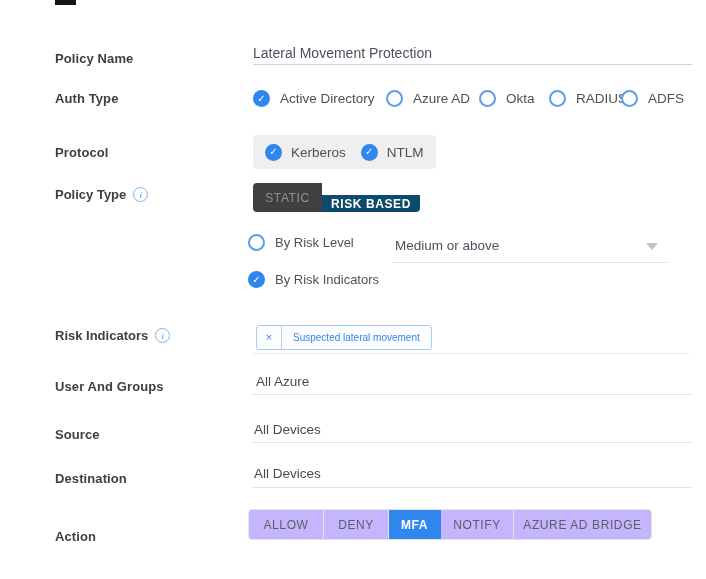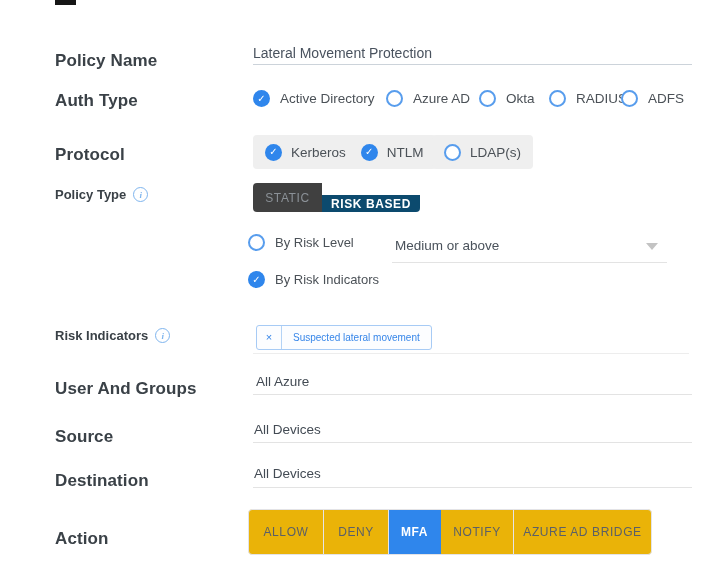--- a/index.html
+++ b/index.html
@@ -1,21 +1,21 @@
 <!DOCTYPE html>
 <html><head>
 <meta charset="utf-8">
 <style>
   html,body{margin:0;padding:0;background:#fff;}
   .canvas{
     position:relative;width:706px;height:579px;background:#ffffff;
     font-family:"Liberation Sans","DejaVu Sans",sans-serif;overflow:hidden;
   }
   .top-dash{position:absolute;left:55px;top:0;width:21px;height:5px;background:#161616;}
-  .lbl{position:absolute;left:55px;font-size:17px;font-weight:700;color:#3a4147;letter-spacing:.1px;}
+  .lbl{position:absolute;left:55px;font-size:13px;font-weight:700;color:#3a4147;letter-spacing:.1px;}
   .lblrow{position:absolute;left:55px;display:flex;align-items:center;gap:7px;}
   .lblrow .lbl-t{font-size:13px;font-weight:700;color:#3a4147;}
   .info{width:13px;height:13px;border-radius:50%;border:1.5px solid #7fb5ee;color:#7fb5ee;
         display:inline-flex;align-items:center;justify-content:center;flex:0 0 auto;
         font:italic 700 9px "Liberation Serif",serif;}
   .val{position:absolute;font-size:13.5px;color:#434b54;}
   .val.big{font-size:14px;color:#49525e;}
   .line{position:absolute;height:1px;background:#e3e3e3;}
   .line.dark{background:#ccd3da;}
   .opt{position:absolute;display:flex;align-items:center;gap:10px;font-size:13.5px;color:#4b5157;}
@@ -30,22 +30,22 @@
   .seg{display:flex;align-items:center;justify-content:center;font-size:12px;letter-spacing:.6px;}
   .seg.plain{width:69px;background:#404040;color:#8b9197;}
   .seg.sel{width:98px;background:#0c4a6e;color:#fff;font-weight:700;margin-top:12px;}
   .ddtext{position:absolute;left:395px;top:238px;font-size:13.5px;color:#4a525b;}
   .caret{position:absolute;left:646px;top:243px;width:0;height:0;
          border-left:6px solid transparent;border-right:6px solid transparent;border-top:7px solid #c3c3c3;}
   .chip{position:absolute;left:256px;top:325px;height:25px;display:flex;align-items:center;
         border:1px solid #a7cbf5;border-radius:3px;background:#fcfdff;color:#3786e9;box-sizing:border-box;}
   .chip .x{width:24px;text-align:center;border-right:1px solid #b4d3f6;font-size:11px;line-height:23px;height:23px;}
   .chip .txt{padding:0 11px;font-size:10px;white-space:nowrap;}
-  .actions{position:absolute;left:248px;top:509px;display:flex;height:46px;border:1px solid #e3e3e6;
-           border-radius:4px;background:#eab308;box-sizing:border-box;overflow:hidden;}
+  .actions{position:absolute;left:248px;top:509px;display:flex;height:31px;border:1px solid #e3e3e6;
+           border-radius:4px;background:#c4b5fd;box-sizing:border-box;overflow:hidden;}
   .aseg{display:flex;align-items:center;justify-content:center;font-size:12px;letter-spacing:.6px;
         color:#5b6067;border-right:1px solid #e5e5e7;box-sizing:border-box;}
   .aseg:last-child{border-right:none;}
   .aseg.sel{background:#2f86ec;color:#fff;border-right-color:#2f86ec;font-weight:700;}
 </style>
 </head>
 <body>
 
 <div class="canvas">
 
@@ -79,26 +79,20 @@
 
   <div class="lbl" style="top:145px;">Protocol</div>
   <div class="pgroup" style="left:253px;top:135px;">
     <span class="pitem">
       <span class="radio on">✓</span>
       <span>Kerberos</span>
     </span>
     <span class="pitem">
       <span class="radio on">✓</span>
       <span>NTLM</span>
-    </span>
-  </div>
-  <div class="pgroup" style="left:432px;top:135px;">
-    <span class="pitem">
-      <span class="radio off"></span>
-      <span>LDAP(s)</span>
     </span>
   </div>
 
   <div class="lblrow" style="top:187px;">
     <span class="lbl-t">Policy Type</span>
     <span class="info">i</span>
   </div>
   <div class="toggle">
     <div class="seg plain">STATIC</div>
     <div class="seg sel">RISK BASED</div>

